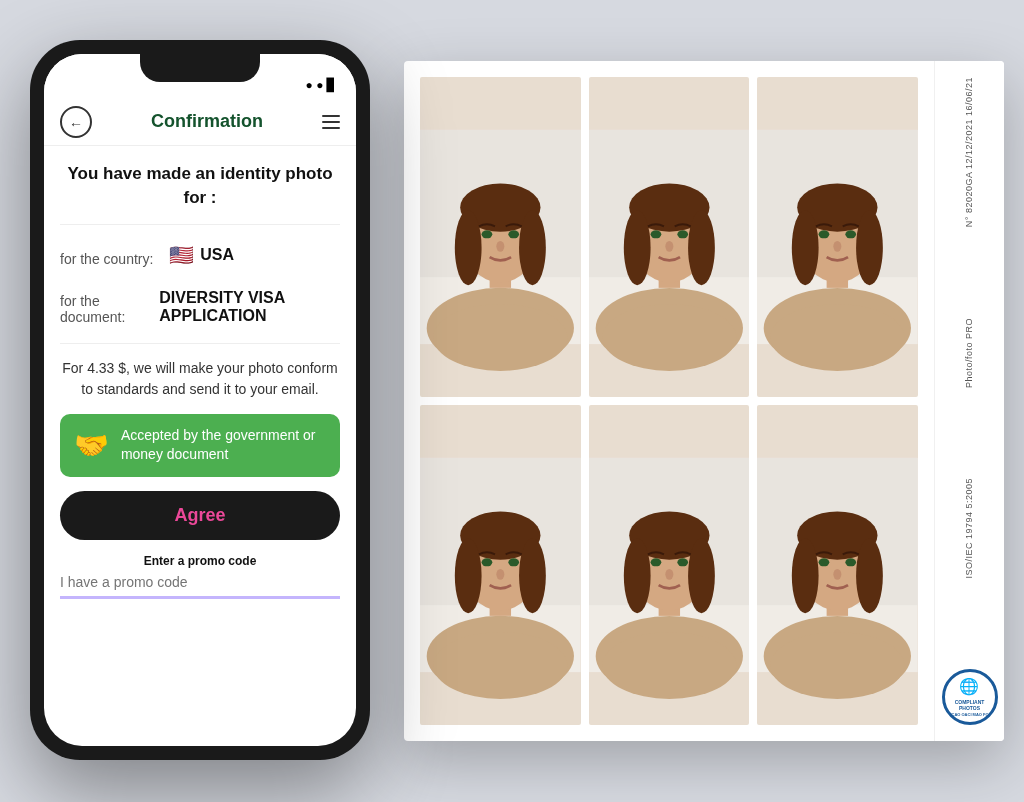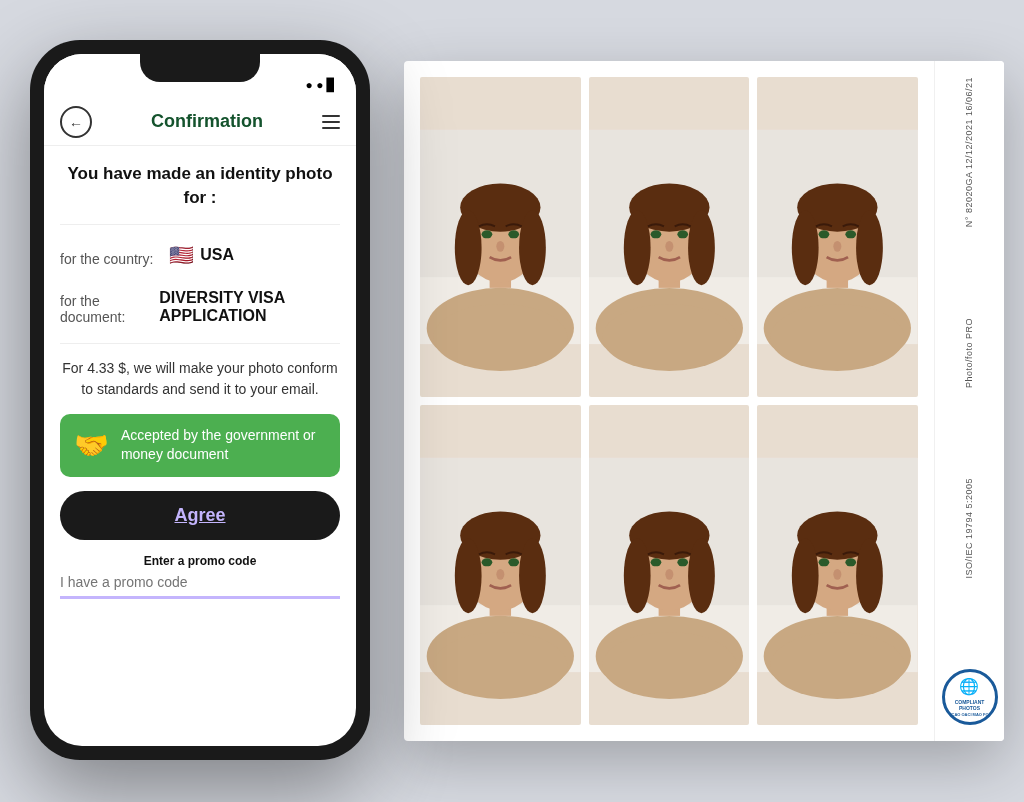--- a/index.html
+++ b/index.html
@@ -193,30 +193,29 @@
     }
 
     .guarantee-text {
       font-size: 14px;
       font-weight: 500;
       line-height: 1.4;
     }
 
     .agree-btn {
       background: #1a1a1a;
-      color: #c4b5fd;
+      color: #ec4899;
       border: none;
       border-radius: 30px;
       padding: 14px;
       font-size: 18px;
       font-weight: 600;
       text-align: center;
       cursor: pointer;
       width: 100%;
-      text-decoration: underline;
     }
 
     .promo-section {
       text-align: center;
     }
 
     .promo-title {
       font-size: 12px;
       font-weight: 700;
       color: #111;

